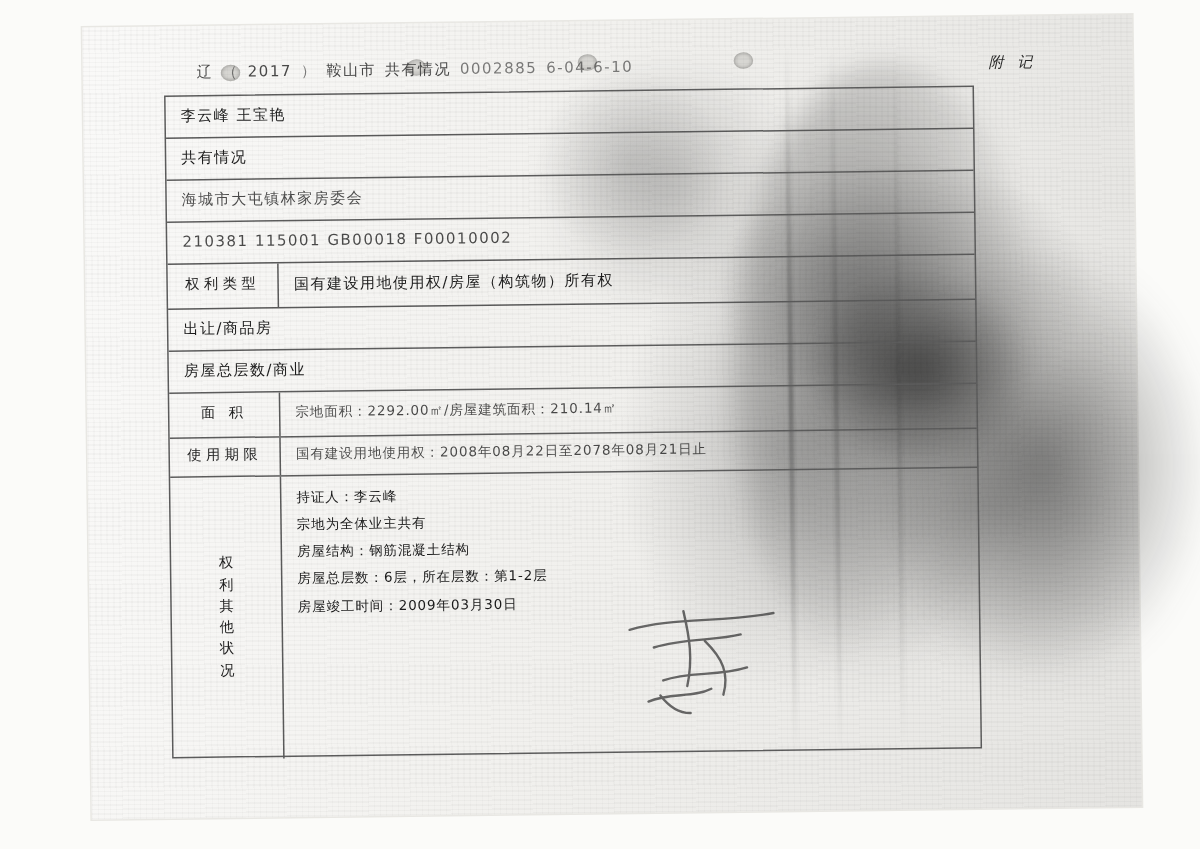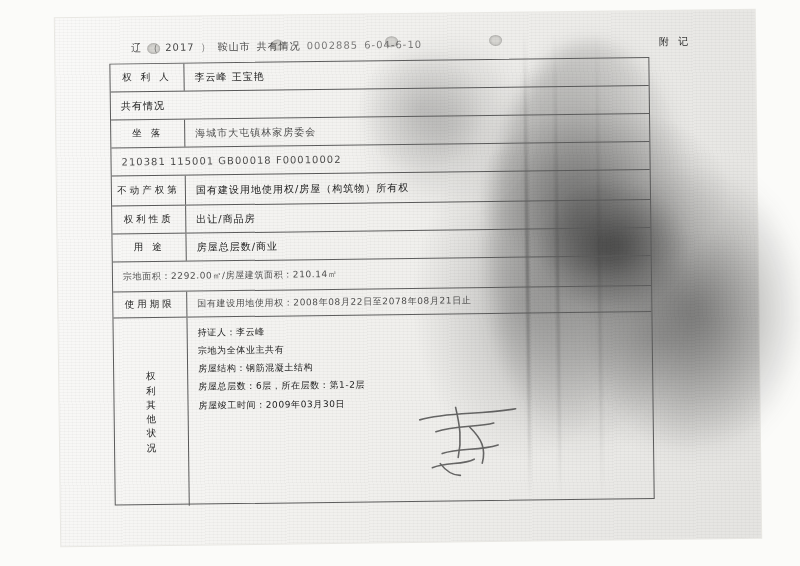--- a/index.html
+++ b/index.html
@@ -108,20 +108,21 @@
     font-size: 10px;
     color: #2b2b2b;
     letter-spacing: 1px;
     white-space: nowrap;
   }
   .header .seg { opacity: .85; }
   .header .dim { opacity: .6; }
   .header .right {
     margin-left: auto;
     letter-spacing: 3px;
+    font-style: italic;
   }
 
   .row {
     display: flex;
     border-bottom: 1px solid #5c5c5c;
     box-sizing: border-box;
   }
   .row:last-child { border-bottom: none; }
   .lbl {
     width: 74px;
@@ -217,67 +218,64 @@
       <span class="seg">鞍山市</span>
       <span class="seg">共有情况</span>
       <span class="dim">0002885</span>
       <span class="dim">6-04-6-10</span>
       <span class="right">附  记</span>
     </div>
 
     <div class="form">
 
       <div class="row r1">
-        <div class="lbl">权 利 人</div>
         <div class="val">
             <span class="hand">李云峰  王宝艳</span>
           </div>
       </div>
 
       <div class="row r2">
         <div class="val">
             <span class="hand">共有情况</span>
           </div>
       </div>
 
       <div class="row r3">
-        <div class="lbl">坐    落</div>
         <div class="val">
             <span class="hand faded">海城市大屯镇林家房委会</span>
           </div>
       </div>
 
       <div class="row r4">
         <div class="val">
             <span class="hand faded">210381 115001 GB00018 F00010002</span>
           </div>
       </div>
 
       <div class="row r5">
-        <div class="lbl">不动产权第</div>
+        <div class="lbl">权利类型</div>
         <div class="val">
             <span class="hand">国有建设用地使用权/房屋（构筑物）所有权</span>
           </div>
       </div>
 
       <div class="row r6">
-        <div class="lbl">权利性质</div>
         <div class="val">
             <span class="hand">出让/商品房</span>
           </div>
       </div>
 
       <div class="row r7">
-        <div class="lbl">用    途</div>
         <div class="val">
             <span class="hand">房屋总层数/商业</span>
           </div>
       </div>
 
       <div class="row r8">
+        <div class="lbl">面    积</div>
         <div class="val">
             <span class="sub faded">宗地面积：2292.00㎡/房屋建筑面积：210.14㎡</span>
           </div>
       </div>
 
       <div class="row r9">
         <div class="lbl">使用期限</div>
         <div class="val">
             <span class="sub faded">国有建设用地使用权：2008年08月22日至2078年08月21日止</span>
           </div>

